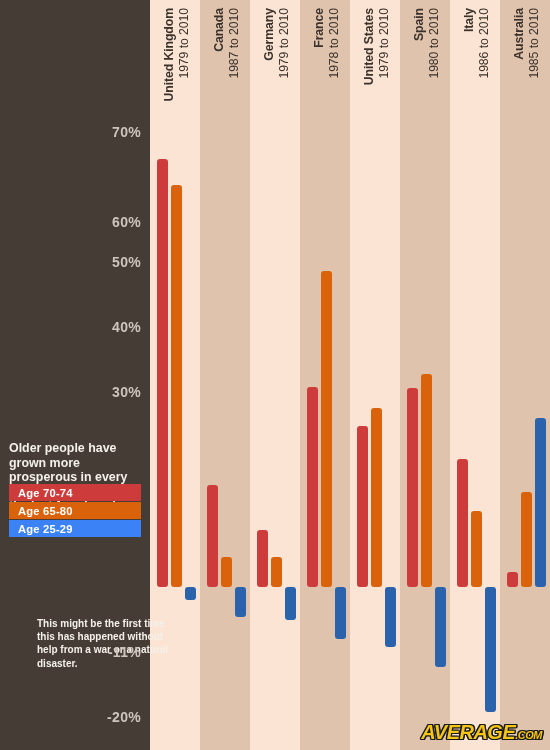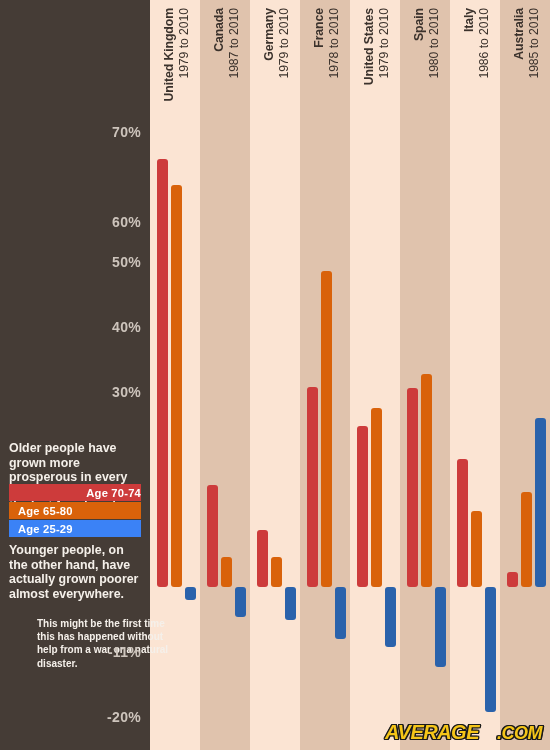--- a/index.html
+++ b/index.html
@@ -108,21 +108,21 @@
     font-weight: bold;
     font-style: italic;
     color: #f5c518;
     text-shadow:
       -1.2px -1.2px 0 #1a1a1a,  1.2px -1.2px 0 #1a1a1a,
       -1.2px  1.2px 0 #1a1a1a,  1.2px  1.2px 0 #1a1a1a,
        0 -1.4px 0 #1a1a1a, 0 1.4px 0 #1a1a1a,
       -1.4px 0 0 #1a1a1a, 1.4px 0 0 #1a1a1a;
   }
   #logo .lg-main { font-size: 20px; letter-spacing: -0.5px; }
-  #logo .lg-dot  { font-size: 18px; letter-spacing: -0.5px; margin-left: 18px; }
+  #logo .lg-dot  { font-size: 11px; letter-spacing: -0.5px; }
 </style>
 </head>
 <body>
 
 <div id="root">
 
   <div id="plot">
       <div class="col" style="left: 0px; width: 50px; background: rgb(251, 228, 211);">
         <div class="col-label">
           <div class="vtext name" style="left: 13px;">United Kingdom</div>
@@ -195,32 +195,31 @@
         <div class="bar" title="Age 65-69: 14.6%" style="left: 21px; background: rgb(217, 98, 10); top: 492.1px; height: 94.9px;"></div>
         <div class="bar" title="Age 25-29: 26%" style="left: 35px; background: rgb(42, 98, 171); top: 418px; height: 169px;"></div>
       </div>
     </div>
 
   <div id="sidebar">
 
     <div class="side-para" id="para-older">Older people have grown more prosperous in every wealthy country over the last few decades.</div>
 
     <div id="legend">
-        <div class="legend-row" style="background: rgb(205, 59, 59); justify-content: flex-end;">
+        <div class="legend-row" style="background: rgb(205, 59, 59);">
           <span>Age 70-74</span>
         </div>
         <div class="legend-row" style="background: rgb(217, 98, 10);">
           <span>Age 65-80</span>
         </div>
         <div class="legend-row" style="background: #3b82f6;">
           <span>Age 25-29</span>
         </div>
       </div>
 
-    <div class="side-para" id="para-younger">Younger people, on the other hand, have actually grown poorer almost everywhere.</div>
 
     <div class="side-para" id="para-first">This might be the first time this has happened without help from a war or a natural disaster.</div>
   </div>
 
   <div id="yaxis">
       <div class="ytick" style="top: 132px;">70%</div>
       <div class="ytick" style="top: 197px; margin-top: 25px;">60%</div>
       <div class="ytick" style="top: 262px;">50%</div>
       <div class="ytick" style="top: 327px;">40%</div>
       <div class="ytick" style="top: 392px;">30%</div>

